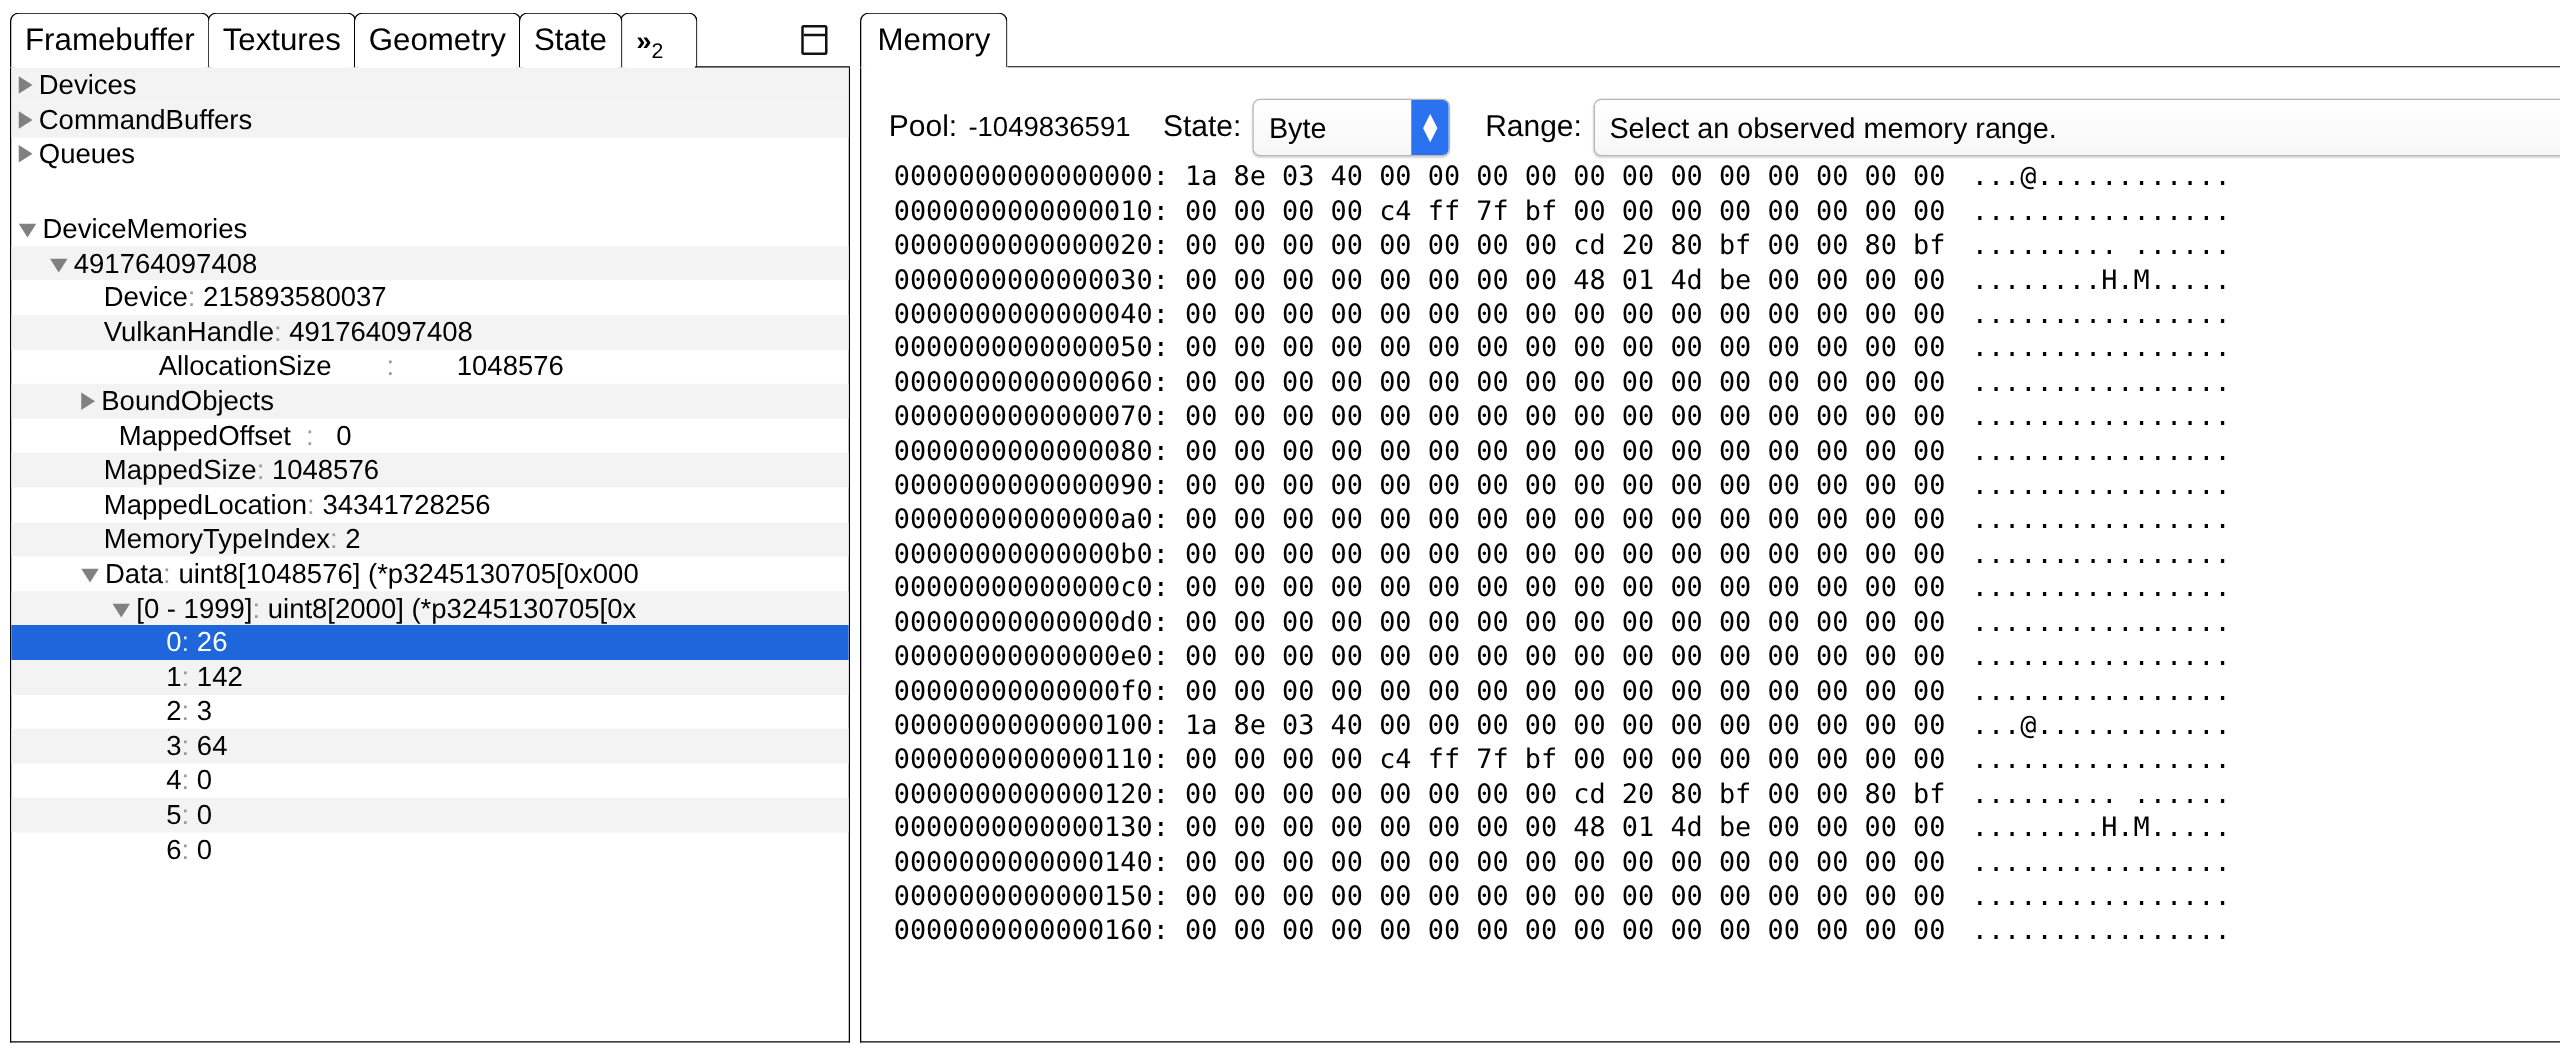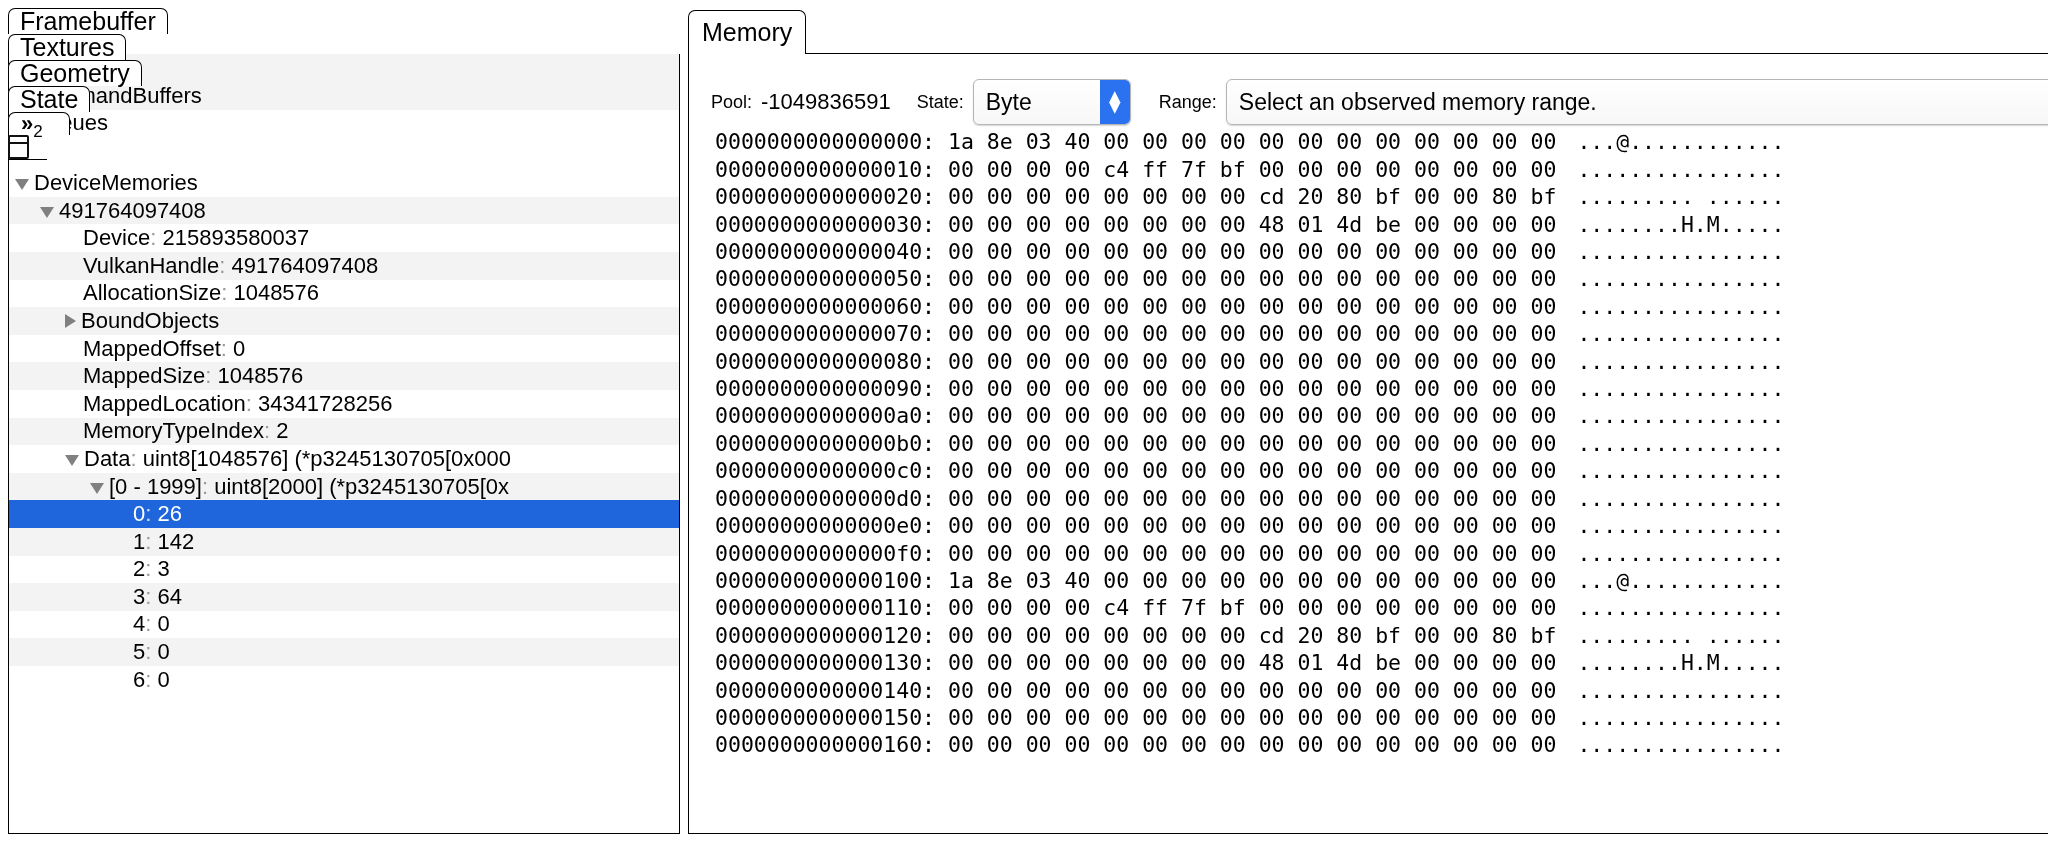--- a/index.html
+++ b/index.html
@@ -24,25 +24,24 @@
     position: relative;
     flex: 0 0 688px;
     padding: 8px 8px 0 8px;
   }
   .tabwrap {
     position: relative;
     height: 48px;
   }
   .tabstrip {
     display: flex;
-    align-items: flex-start;
+    align-items: flex-end;
     height: 46px;
     position: relative;
     z-index: 3;
-    flex-direction: column;
   }
   .tab {
     height: 44px;
     display: flex;
     align-items: center;
     padding: 0 11px;
     font-size: 25px;
     color: #000;
     background: #ffffff;
     border: 1.6px solid #000;
@@ -166,21 +165,21 @@
     position: relative;
   }
   .mem-controls {
     display: flex;
     align-items: center;
     padding: 22px 0 0 22px;
     height: 74px;
     gap: 0;
   }
   .ctl-label {
-    font-size: 18px;
+    font-size: 24px;
     color: #000;
     margin-right: 9px;
     white-space: nowrap;
   }
   .ctl-value {
     font-size: 22px;
     color: #000;
     margin-right: 26px;
     white-space: nowrap;
   }
@@ -306,31 +305,31 @@
           <span class="tlabel">Device</span>
           <span class="tcolon">:&nbsp;</span>
           <span>215893580037</span>
         </div>
         <div class="trow alt" style="padding-left: 56px;">
           <span class="arrow none" style="width: 18px;"></span>
           <span class="tlabel">VulkanHandle</span>
           <span class="tcolon">:&nbsp;</span>
           <span>491764097408</span>
         </div>
-        <div class="trow" style="padding-left: 56px;">
+        <div class="trow" style="padding-left: 56px; gap: 44px;">
           <span class="arrow none" style="width: 18px;"></span>
           <span class="tlabel">AllocationSize</span>
           <span class="tcolon">:&nbsp;</span>
           <span>1048576</span>
         </div>
         <div class="trow alt" style="padding-left: 56px;">
           <span class="arrow closed"></span>
           <span class="tlabel">BoundObjects</span>
         </div>
-        <div class="trow" style="padding-left: 56px;">
+        <div class="trow" style="padding-left: 56px; gap: 12px;">
           <span class="arrow none" style="width: 18px;"></span>
           <span class="tlabel">MappedOffset</span>
           <span class="tcolon">:&nbsp;</span>
           <span>0</span>
         </div>
         <div class="trow alt" style="padding-left: 56px;">
           <span class="arrow none" style="width: 18px;"></span>
           <span class="tlabel">MappedSize</span>
           <span class="tcolon">:&nbsp;</span>
           <span>1048576</span>

